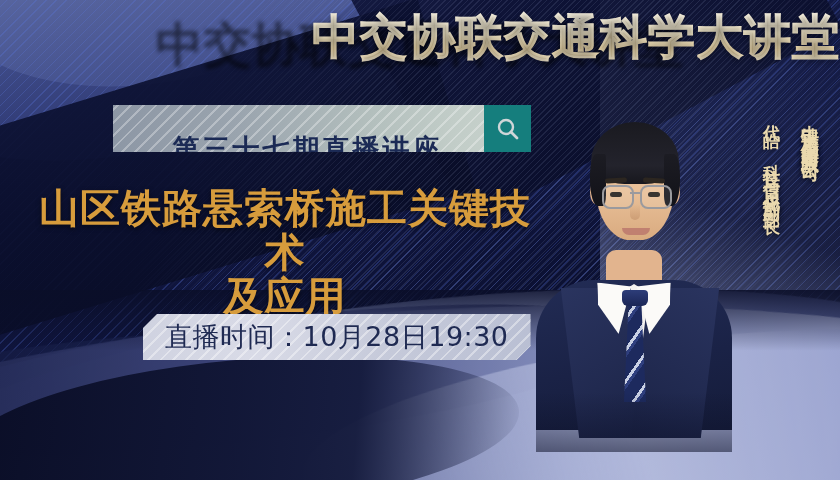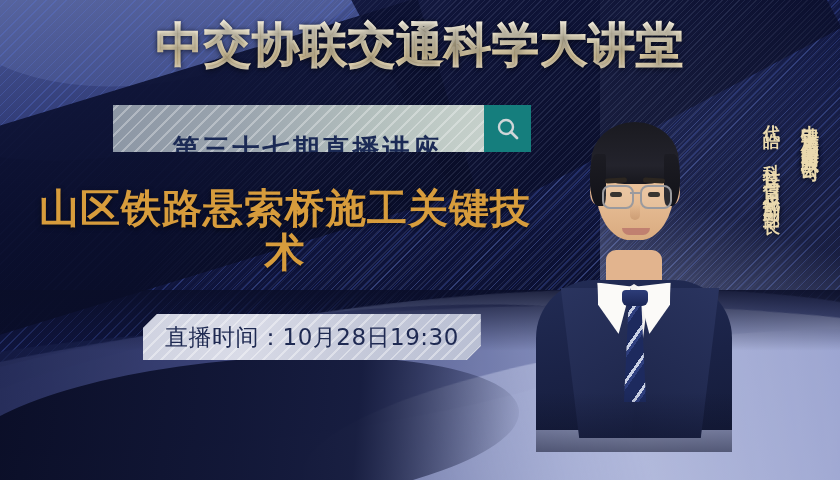--- a/index.html
+++ b/index.html
@@ -66,21 +66,21 @@
       background:linear-gradient(100deg,#070a20,#101637 70%,rgba(16,22,55,0));
       border-radius:50%;transform:rotate(-5deg);opacity:.9;}
   .silk-fade{position:absolute;inset:0;
       background:linear-gradient(180deg,rgba(10,14,40,.85) 0%,rgba(10,14,40,0) 32%);}
 
   
   .right-sheen{position:absolute;right:0;top:0;width:240px;height:480px;
       background:linear-gradient(200deg,rgba(150,162,210,0) 0%,rgba(150,162,210,.10) 45%,rgba(175,185,225,.55) 78%,rgba(190,198,232,.75) 100%);}
 
   
-  .main-title{position:absolute;left:0;right:0;top:16px;text-align:center;
+  .main-title{position:absolute;left:0;right:0;top:8px;text-align:right;
     font-family:"DejaVu Sans","Liberation Sans",sans-serif;
     font-size:47px;font-weight:bold;letter-spacing:1px;line-height:58px;
     background:linear-gradient(180deg,#fdf7e6 0%,#f3e6c2 42%,#e9d19a 70%,#f6ead0 100%);
     -webkit-background-clip:text;background-clip:text;color:transparent;
     -webkit-text-stroke:1px rgba(255,255,255,.16);
     text-shadow:0 2px 6px rgba(0,0,0,.45);
     white-space:nowrap;
   }
   .main-title-shadow{position:absolute;left:0;right:0;top:16px;text-align:center;
     font-family:"DejaVu Sans","Liberation Sans",sans-serif;
@@ -108,21 +108,21 @@
 
   
   .time-banner{position:absolute;left:143px;top:314px;height:46px;padding:0 22px;
     display:flex;align-items:center;
     background:linear-gradient(100deg,#cfd2e0 0%,#d9dbe7 30%,#c6cada 62%,#b9bfd3 100%);
     clip-path:polygon(14px 0,100% 0,100% calc(100% - 14px),calc(100% - 14px) 100%,0 100%,0 14px);
     box-shadow:0 2px 8px rgba(0,0,0,.35);}
   .time-banner .stripe-ovl{position:absolute;inset:0;
     background-image:repeating-linear-gradient(-45deg,rgba(255,255,255,.38) 0 2px,rgba(255,255,255,0) 2px 9px);}
   .time-text{position:relative;font-family:"DejaVu Sans","Liberation Sans",sans-serif;
-    font-size:23px;font-weight:normal;letter-spacing:.5px;color:#1f2a52;white-space:nowrap;}
+    font-size:27px;font-weight:normal;letter-spacing:.5px;color:#1f2a52;white-space:nowrap;}
 
   
   .vcol{position:absolute;writing-mode:vertical-rl;text-orientation:upright;
     font-family:"DejaVu Sans","Liberation Sans",sans-serif;font-weight:bold;
     color:#ead9ae;letter-spacing:4px;text-shadow:0 1px 4px rgba(0,0,0,.6);white-space:nowrap;}
   .vcol-org{right:18px;top:110px;font-size:18px;}
   .vcol-person{right:56px;top:112px;font-size:17px;letter-spacing:6px;}
 
   
   .portrait{position:absolute;left:548px;top:92px;width:170px;height:330px;}
@@ -241,20 +241,21 @@
     <div class="search-box">
       <svg width="26" height="26" viewBox="0 0 26 26" aria-hidden="true">
         <circle cx="11" cy="11" r="7" fill="none" stroke="#cfd6d8" stroke-width="2.4"></circle>
         <line x1="16" y1="16" x2="22" y2="22" stroke="#cfd6d8" stroke-width="2.8" stroke-linecap="round"></line>
       </svg>
     </div>
   </div>
 
   <div class="topic">
     <div>山区铁路悬索桥施工关键技术</div>
+    <div>及应用</div>
   </div>
 
   <div class="time-banner">
     <div class="stripe-ovl"></div>
     <div class="time-text">直播时间：10月28日19:30</div>
   </div>
 
   <div class="vcol vcol-org">中铁大桥局集团有限公司</div>
   <div class="vcol vcol-person">代皓 科技与信息化部副部长</div>
 

